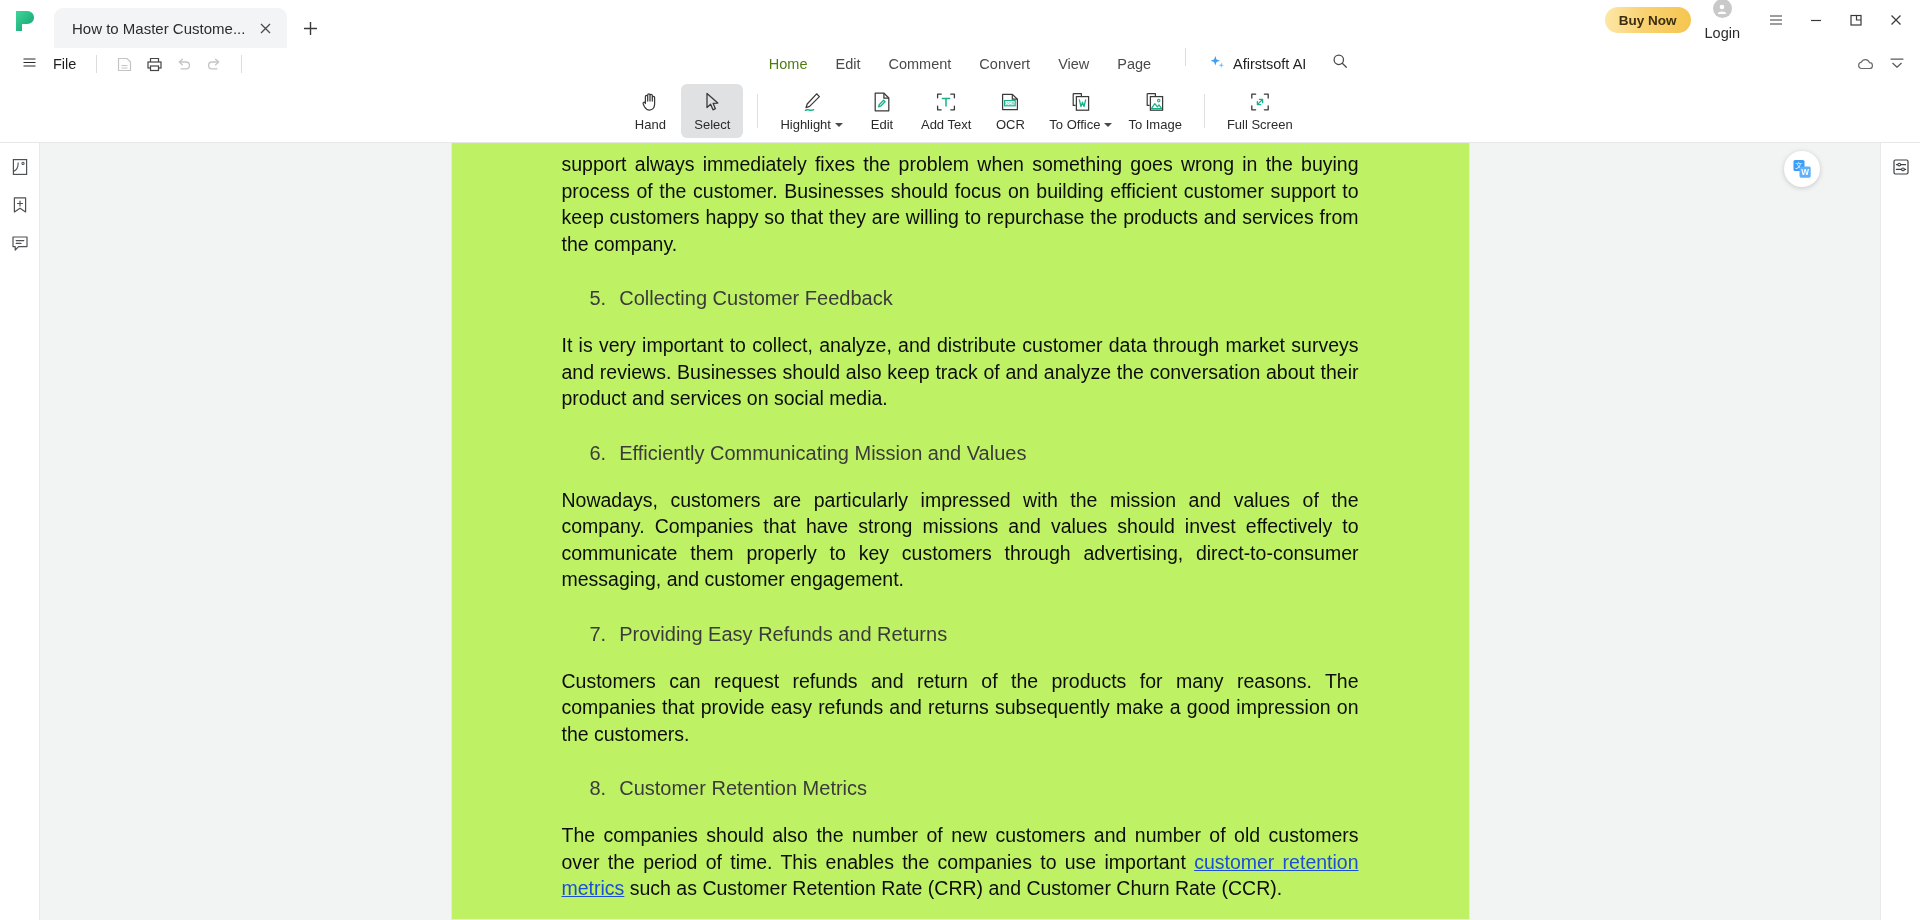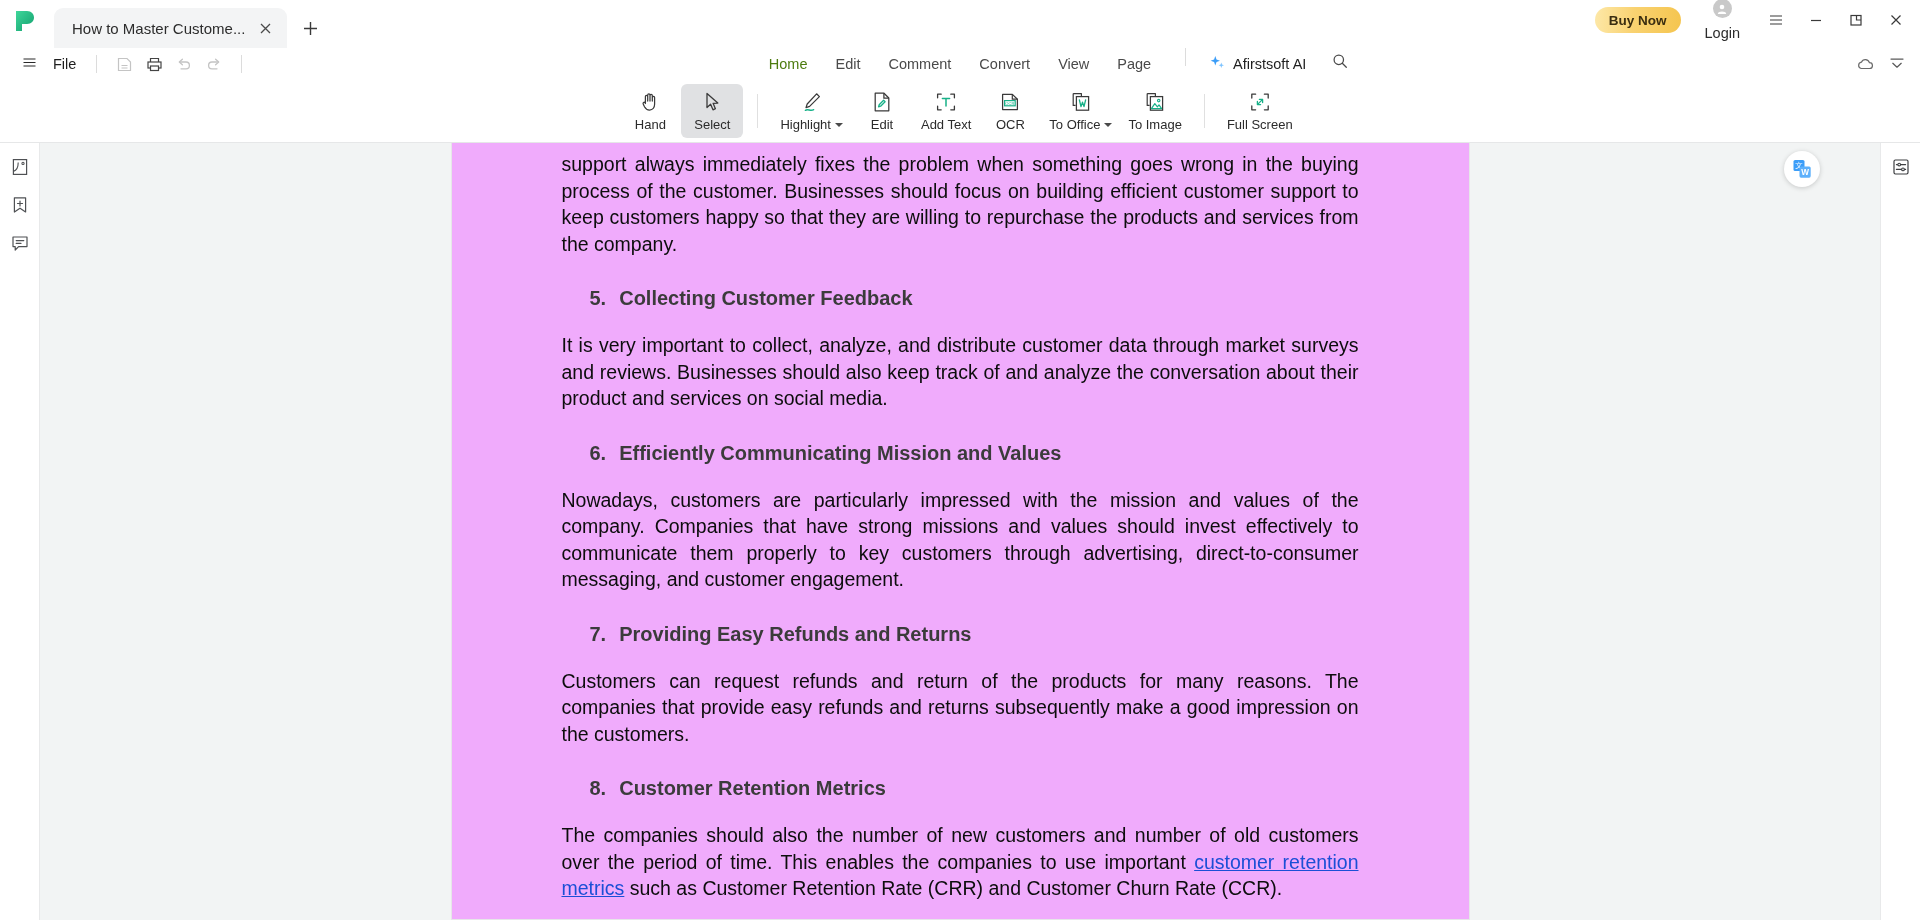--- a/index.html
+++ b/index.html
@@ -51,21 +51,21 @@
     position: absolute; right: 0; top: 0;
     height: 40px; display: flex; align-items: center; gap: 0;
     padding-right: 4px;
   }
   .buy-now {
     height: 26px; padding: 0 14px;
     border-radius: 13px;
     background: linear-gradient(95deg,#fde8a8 0%,#f9d271 45%,#f5c54f 100%);
     color: #3a2d10; font-size: 13.5px; font-weight: bold;
     display: flex; align-items: center; cursor: pointer;
-    margin-right: 24px;
+    margin-right: 14px;
   }
   .login-box {
     display: flex; align-items: center; gap: 7px;
     cursor: pointer; margin-right: 16px; flex-direction: column;
   }
   .avatar {
     width: 19px; height: 19px; border-radius: 50%;
     background: #c9c9c9;
     display: flex; align-items: center; justify-content: center;
   }
@@ -179,41 +179,41 @@
 
   .doc-scroll {
     flex: 1; height: 100%;
     position: relative;
     overflow: hidden;
     background: #f2f4f4;
     display: flex; justify-content: center;
   }
   .page {
     width: 1019px;
-    background: #f0abfc;
+    background: #bef264;
     border: 1px solid #e6e7e8;
     border-top: none;
     padding: 0 0 0 0;
     position: relative;
   }
   .page-inner {
     padding: 0 110px;
   }
   .para {
     font-size: 19.5px;
     line-height: 26.5px;
     color: #0d0d0d;
     text-align: justify;
     margin: 0;
     font-family: "Liberation Sans", sans-serif;
   }
   .para.first { padding-top: 8px; }
   .sec-head {
     font-size: 20px;
-    font-weight: bold;
+    font-weight: normal;
     color: #3b3b3b;
     margin: 30px 0 0 28px;
     font-family: "Liberation Sans", sans-serif;
   }
   .sec-head .num { margin-right: 13px; }
   .gap { height: 22px; }
   .doclink {
     color: #1b4fd6;
     text-decoration: underline;
   }

